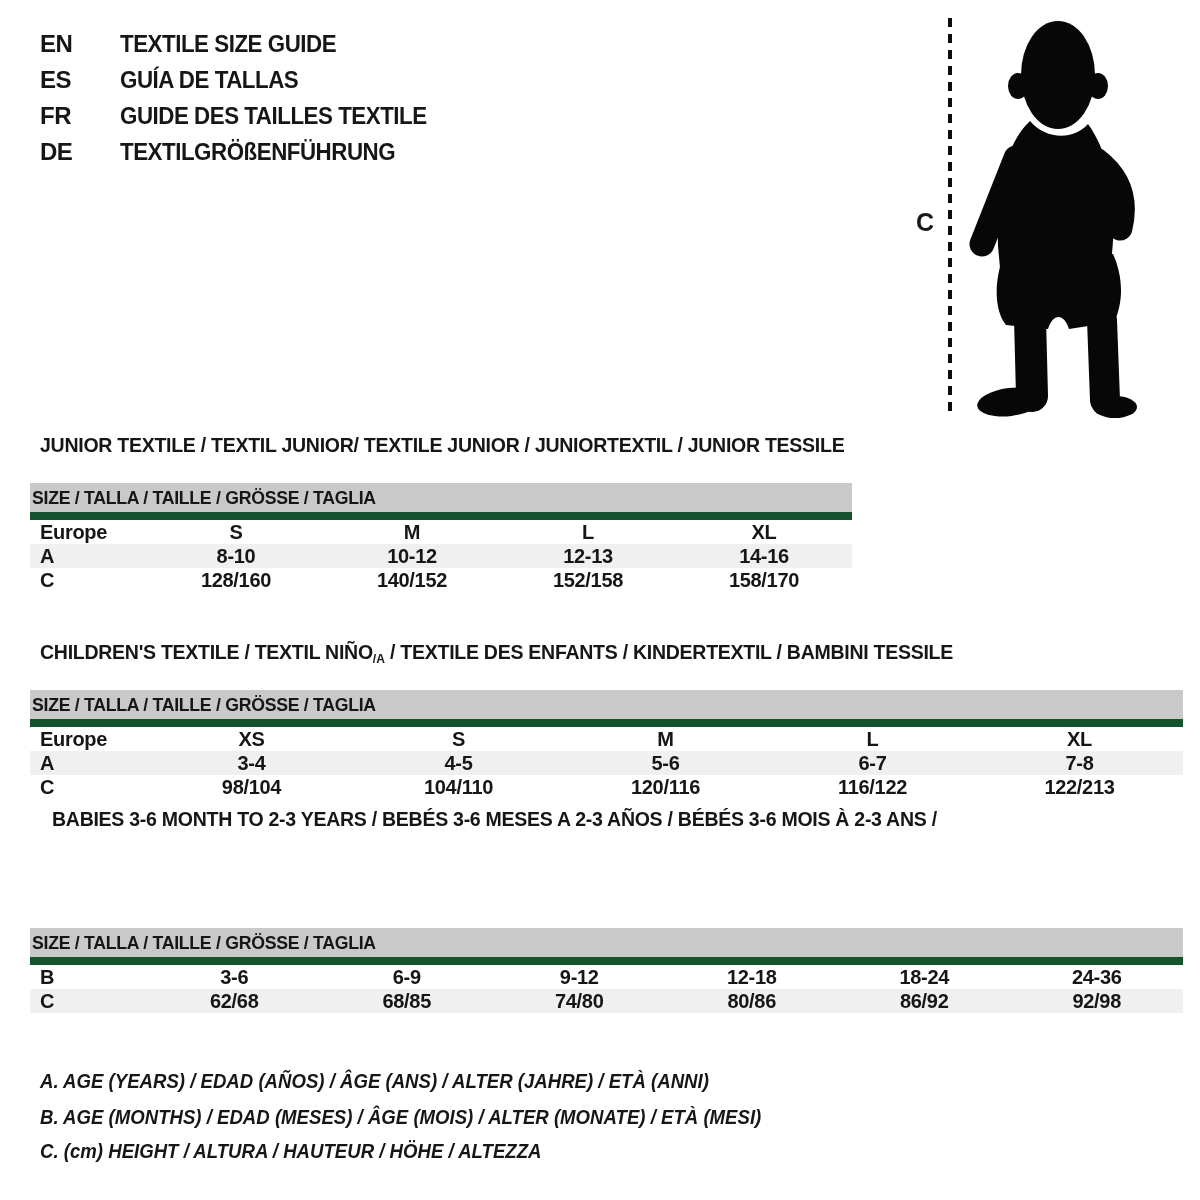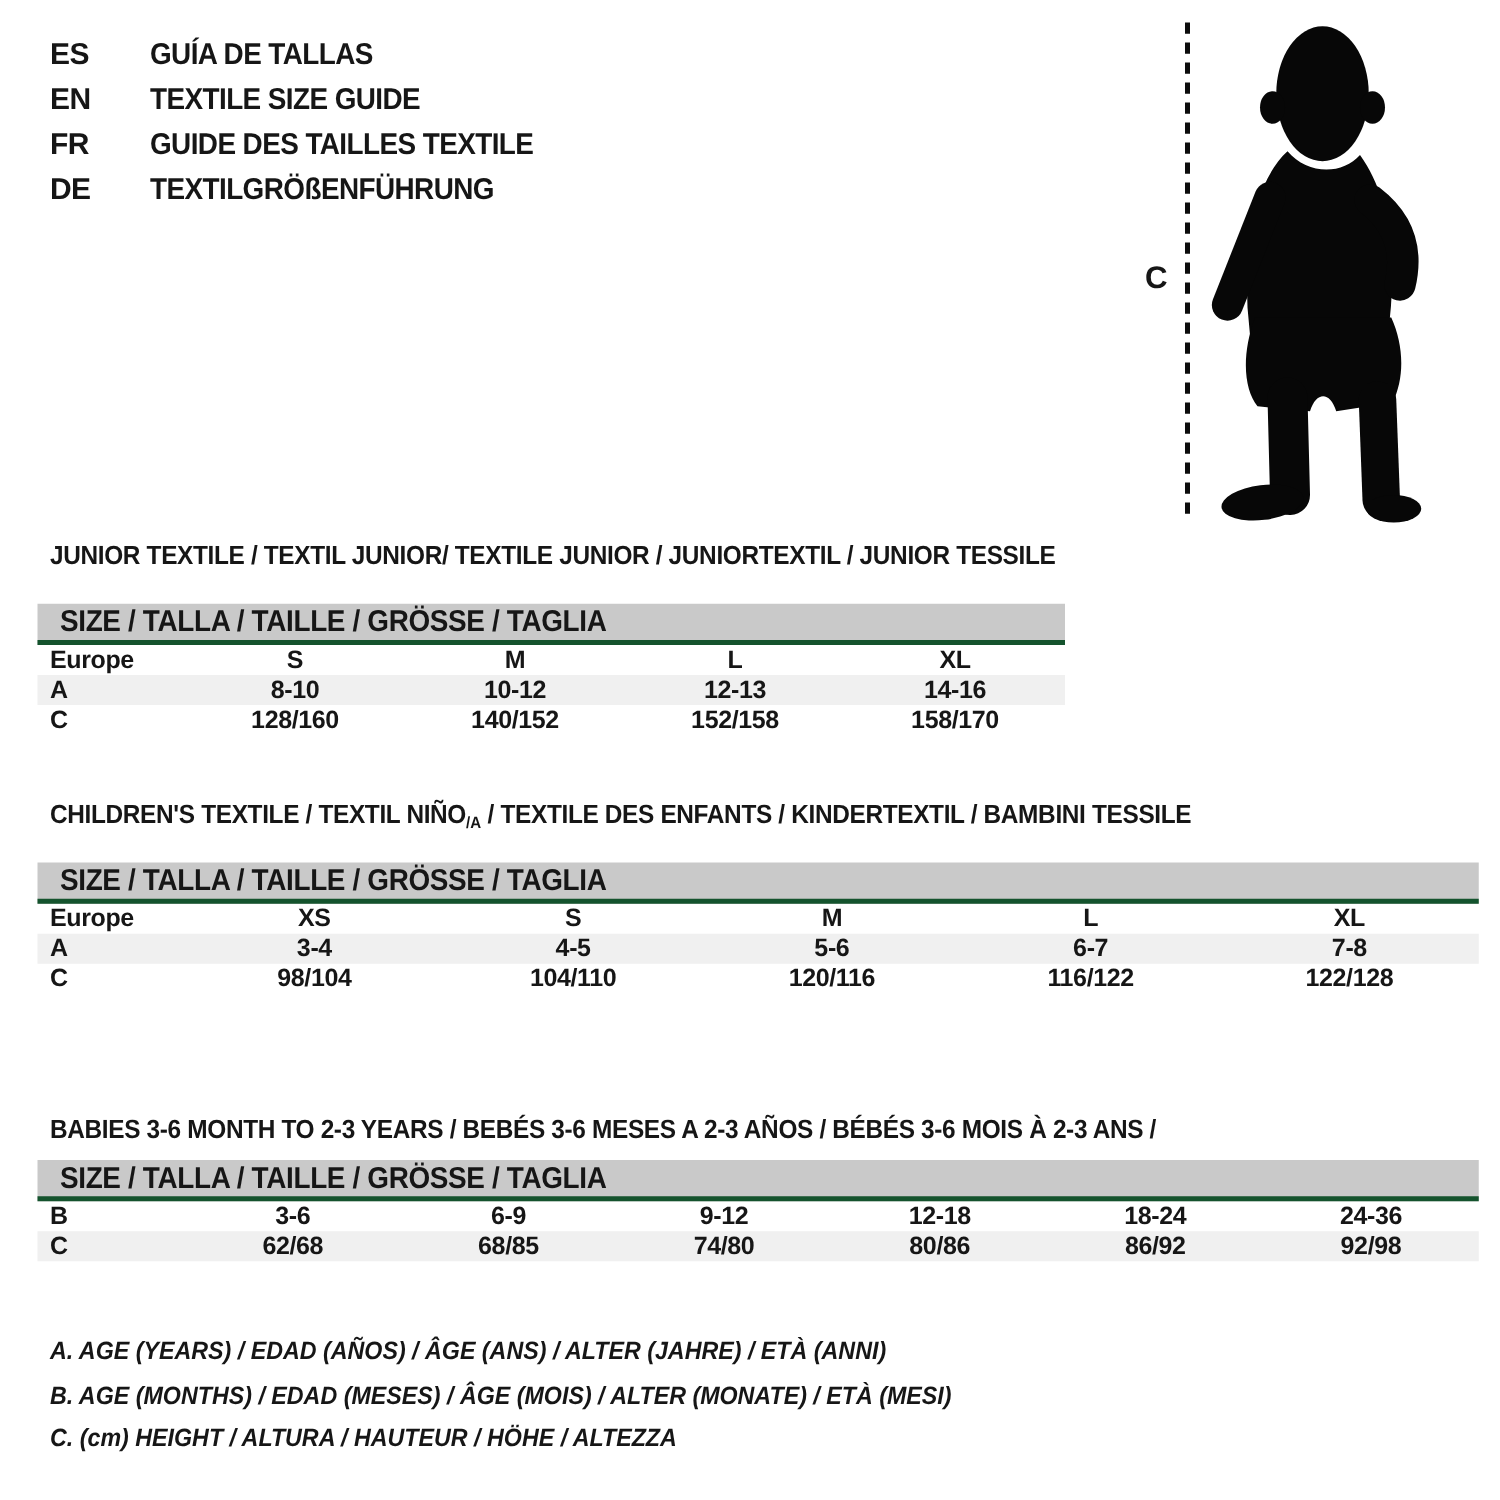--- a/index.html
+++ b/index.html
@@ -20,48 +20,48 @@
   .figure  { position:absolute; left:940px; top:10px; width:200px; height:415px; }
   .c-label { position:absolute; left:916px; top:208px; font-size:25px; font-weight:bold; }
 
   
   .sec-title { position:absolute; left:40px; font-size:21px; font-weight:bold; letter-spacing:-0.3px; white-space:nowrap;text-align:center; }
   .sub { font-size:0.62em; position:relative; top:4px; letter-spacing:0; }
 
   
   .table { position:absolute; left:30px; }
   .thead {
-    height:29px; background:#c9c9c9; border-bottom:4px solid #14532d;
-    display:flex; align-items:center; padding-left:18px;
-    font-weight:bold; font-size:24px; letter-spacing:-0.3px;
+    height:29px; background:#c9c9c9; border-bottom:8px solid #14532d;
+    display:flex; align-items:center; padding-left:2px;
+    font-weight:bold; font-size:19px; letter-spacing:-0.3px;
   }
   .trow { display:grid; height:24px; align-items:center; font-weight:bold; font-size:20px; }
   .striped { background:#f0f0f0; }
   .cell { text-align:center; letter-spacing:-0.3px; }
   .lab  { text-align:left; padding-left:10px; }
   .t1 { width:822px; }  .t1 .trow { grid-template-columns:118px repeat(4,1fr); }
   .t2 { width:1153px; } .t2 .trow { grid-template-columns:118px repeat(5,1fr); }
   .t3 { width:1153px; } .t3 .trow { grid-template-columns:118px repeat(6,1fr); }
 
   
   .footnote { position:absolute; left:40px; font-size:20px; font-weight:bold; white-space:nowrap;font-style:italic; }
 </style>
 </head>
 <body>
 
 <div class="page">
 
   <div class="lang-list">
     <div class="lang-row">
+      <span class="lang-code">EN</span>
+      <span class="lang-title cond">TEXTILE SIZE GUIDE</span>
+    </div>
+    <div class="lang-row">
       <span class="lang-code">ES</span>
       <span class="lang-title cond">GUÍA DE TALLAS</span>
-    </div>
-    <div class="lang-row">
-      <span class="lang-code">EN</span>
-      <span class="lang-title cond">TEXTILE SIZE GUIDE</span>
     </div>
     <div class="lang-row">
       <span class="lang-code">FR</span>
       <span class="lang-title cond">GUIDE DES TAILLES TEXTILE</span>
     </div>
     <div class="lang-row">
       <span class="lang-code">DE</span>
       <span class="lang-title cond">TEXTILGRÖßENFÜHRUNG</span>
     </div>
   </div>
@@ -136,25 +136,25 @@
       <span class="cell">5-6</span>
       <span class="cell">6-7</span>
       <span class="cell">7-8</span>
     </div>
     <div class="trow">
       <span class="cell lab">C</span>
       <span class="cell">98/104</span>
       <span class="cell">104/110</span>
       <span class="cell">120/116</span>
       <span class="cell">116/122</span>
-      <span class="cell">122/128</span>
+      <span class="cell">122/213</span>
     </div>
   </div>
 
-  <div class="sec-title" style="top:892px;">
+  <div class="sec-title" style="top:807px;margin-left:12px;">
     <span class="cond">BABIES 3-6 MONTH TO 2-3 YEARS / BEBÉS 3-6 MESES A 2-3 AÑOS / BÉBÉS 3-6 MOIS À 2-3 ANS /</span>
   </div>
   <div class="table t3" style="top:928px;">
     <div class="thead">
       <span class="cond">SIZE / TALLA / TAILLE / GRÖSSE / TAGLIA</span>
     </div>
     <div class="trow">
       <span class="cell lab">B</span>
       <span class="cell">3-6</span>
       <span class="cell">6-9</span>

